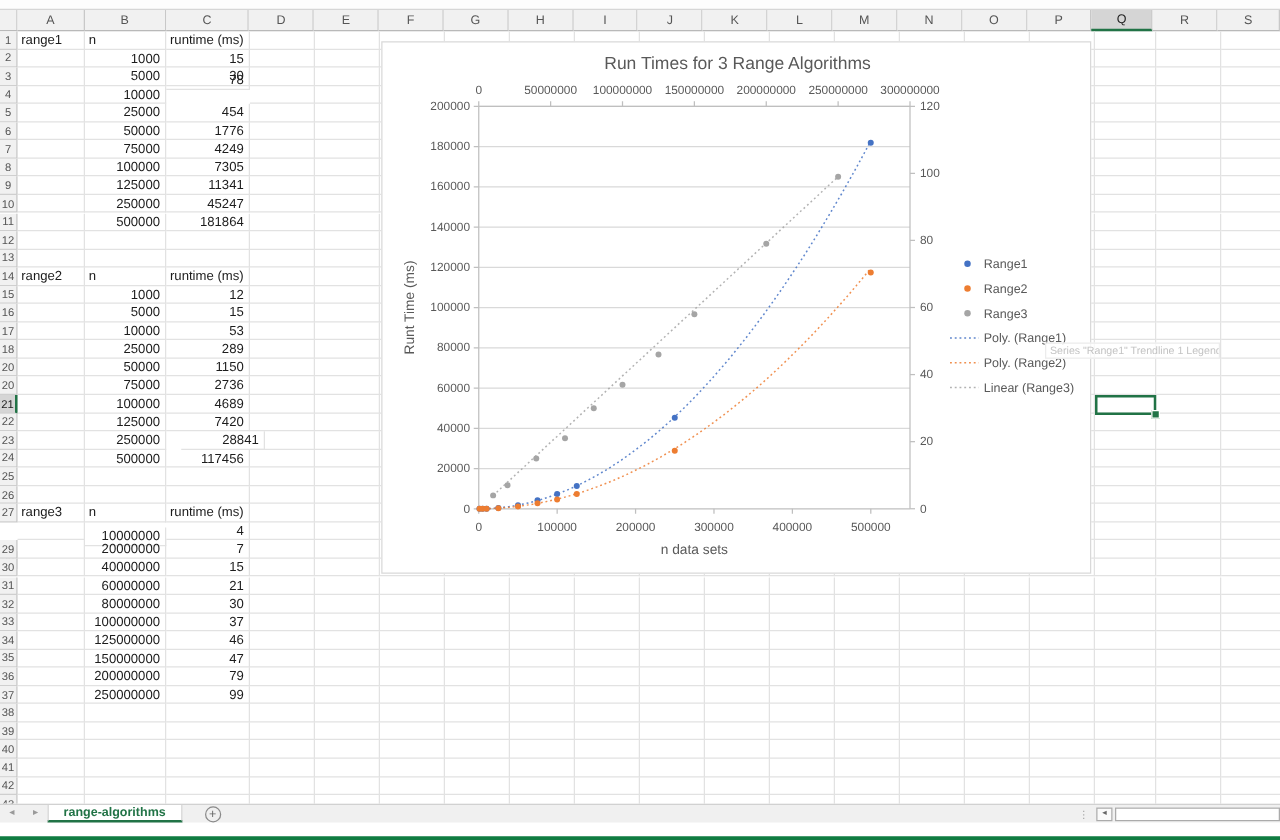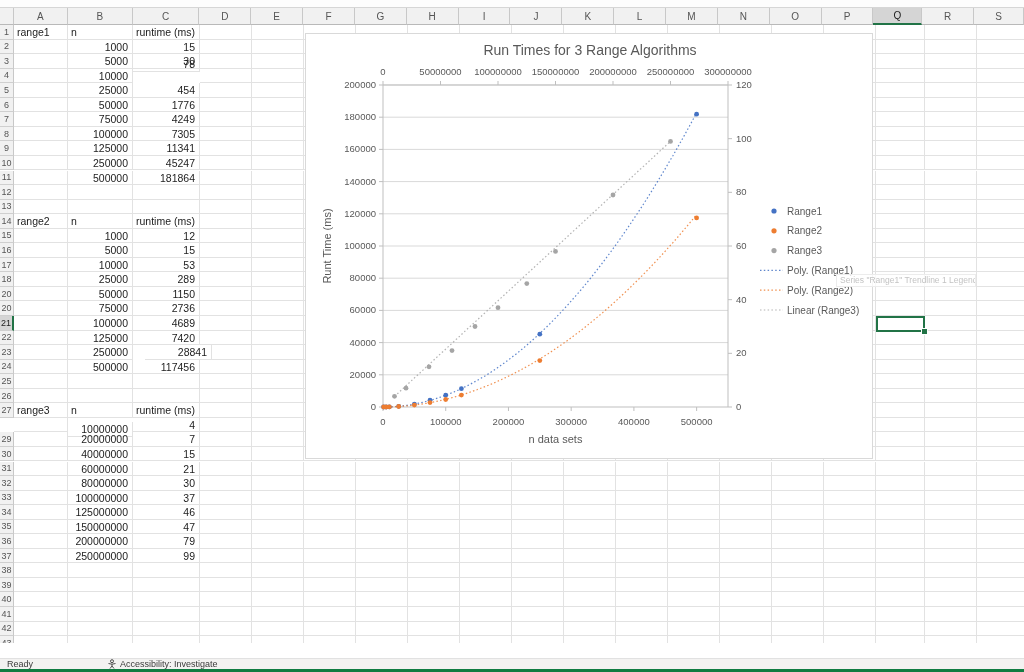--- a/index.html
+++ b/index.html
@@ -1112,26 +1112,27 @@
           <g>
             <line x1="454" x2="477" y1="276" y2="276" stroke="#A5A5A5" stroke-width="1.2" stroke-dasharray="1.5 2.3" opacity="0.85"></line>
             <text x="481" y="279.5">Linear (Range3)</text>
           </g>
         </g>
       </svg>
   </div>
 
   <div id="ghost-tip">Series "Range1" Trendline 1 Legend Entry</div>
 
+  <div id="tabbar">
+    <span class="nav-arrow">◄</span>
+    <span class="nav-arrow">►</span>
+    <div id="sheet-tab">range-algorithms</div>
+    <div id="new-sheet">+</div>
+    <div id="hscroll">
+      <span class="dots">⋮</span>
+      <div id="hs-arrow">◄</div>
+      <div id="hs-thumb"></div>
+    </div>
+  </div>
 
-  <div id="statusbar">
-    <span id="status-ready">Ready</span>
-    <span id="acc-wrap">
-      <svg width="10" height="10" viewBox="0 0 10 10">
-        <circle cx="5" cy="2.2" r="1.5" fill="none" stroke="#3b3b3b" stroke-width="0.9"></circle>
-        <path d="M1.5 4.5 L5 5.2 L8.5 4.5 M5 5.2 L5 7 L3 9.5 M5 7 L7 9.5" fill="none" stroke="#3b3b3b" stroke-width="0.9"></path>
-      </svg>
-      <span>Accessibility: Investigate</span>
-    </span>
-  </div>
 
   <div id="green-strip"></div>
 </div>
 
 </body></html>

